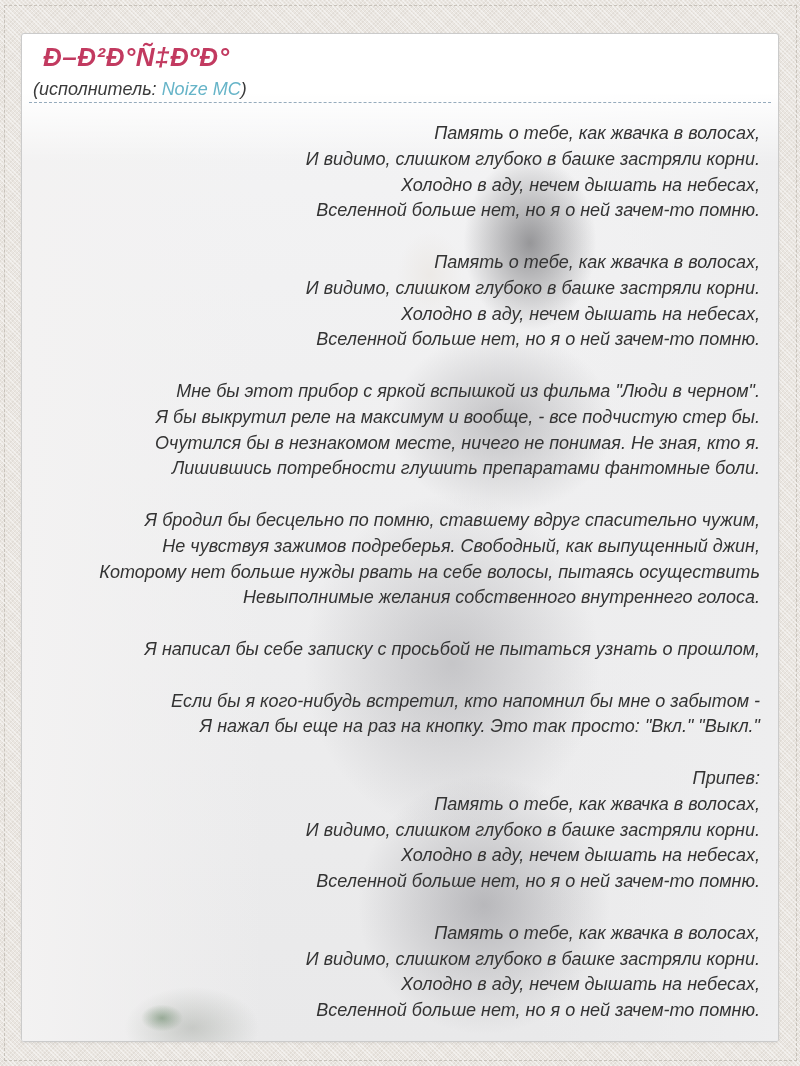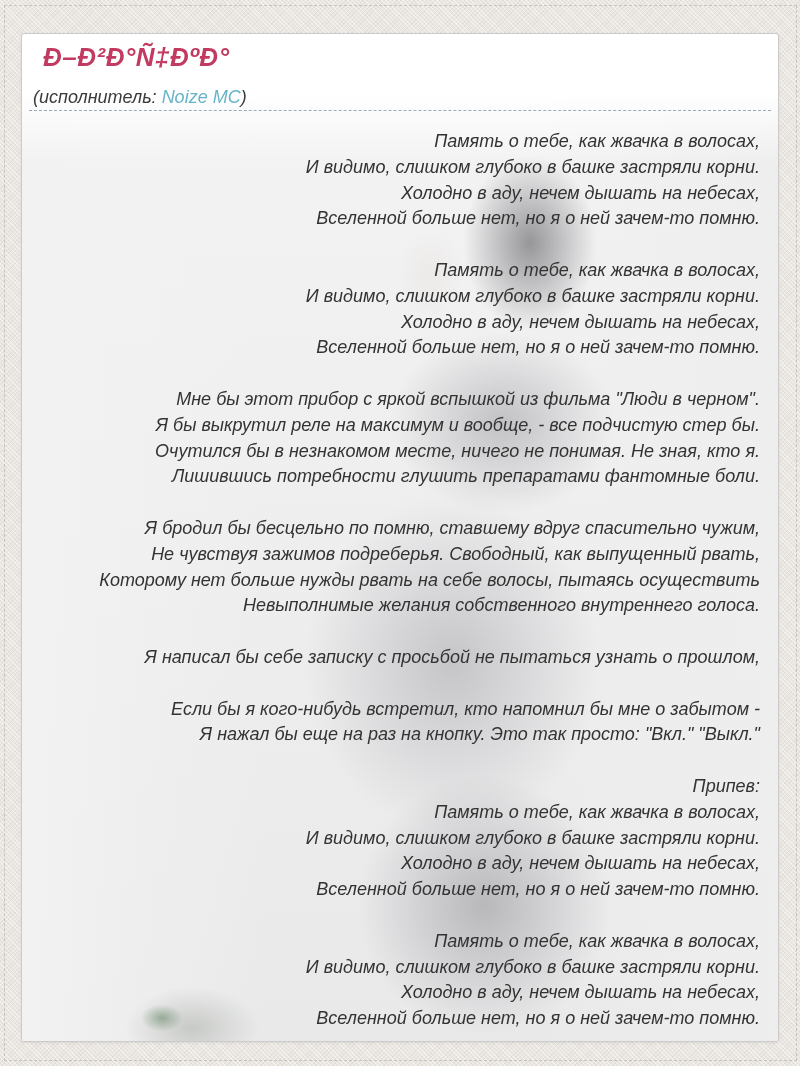--- a/index.html
+++ b/index.html
@@ -55,21 +55,21 @@
   }
   .song-title {
     margin: 0 20px 1px 21px;
     font-size: 26px;
     line-height: 28px;
     font-weight: bold;
     letter-spacing: 0.5px;
     color: var(--title-color, #c23a60);
   }
   .artist-line {
-    margin: 16px 20px 0 11px;
+    margin: 8px 20px 0 11px;
     font-size: 18px;
     line-height: 20px;
     color: #3a3a3a;
   }
   .artist-link {
     color: var(--link-color, #66b4c8);
     text-decoration: none;
     cursor: pointer;
   }
   .header-separator {
@@ -104,18 +104,18 @@
   <div class="header">
     <h1 class="song-title">Ð–Ð²Ð°Ñ‡ÐºÐ°</h1>
     <p class="artist-line"><span>(исполнитель: </span><a class="artist-link">Noize MC</a><span>)</span></p>
     <div class="header-separator"></div>
   </div>
 
   <div class="lyrics">
       <p class="verse"><span>Память о тебе, как жвачка в волосах,</span><br><span>И видимо, слишком глубоко в башке застряли корни.</span><br><span>Холодно в аду, нечем дышать на небесах,</span><br><span>Вселенной больше нет, но я о ней зачем-то помню.</span></p>
       <p class="verse"><span>Память о тебе, как жвачка в волосах,</span><br><span>И видимо, слишком глубоко в башке застряли корни.</span><br><span>Холодно в аду, нечем дышать на небесах,</span><br><span>Вселенной больше нет, но я о ней зачем-то помню.</span></p>
       <p class="verse"><span>Мне бы этот прибор с яркой вспышкой из фильма "Люди в черном".</span><br><span>Я бы выкрутил реле на максимум и вообще, - все подчистую стер бы.</span><br><span>Очутился бы в незнакомом месте, ничего не понимая. Не зная, кто я.</span><br><span>Лишившись потребности глушить препаратами фантомные боли.</span></p>
-      <p class="verse"><span>Я бродил бы бесцельно по помню, ставшему вдруг спасительно чужим,</span><br><span>Не чувствуя зажимов подреберья. Свободный, как выпущенный рвать,</span><br><span>Которому нет больше нужды рвать на себе волосы, пытаясь осуществить</span><br><span>Невыполнимые желания собственного внутреннего голоса.</span></p>
+      <p class="verse"><span>Я бродил бы бесцельно по помню, ставшему вдруг спасительно чужим,</span><br><span>Не чувствуя зажимов подреберья. Свободный, как выпущенный джин,</span><br><span>Которому нет больше нужды рвать на себе волосы, пытаясь осуществить</span><br><span>Невыполнимые желания собственного внутреннего голоса.</span></p>
       <p class="verse"><span>Я написал бы себе записку с просьбой не пытаться узнать о прошлом,</span><br><br><span>Если бы я кого-нибудь встретил, кто напомнил бы мне о забытом -</span><br><span>Я нажал бы еще на раз на кнопку. Это так просто: "Вкл." "Выкл."</span></p>
       <p class="verse"><span>Припев:</span><br><span>Память о тебе, как жвачка в волосах,</span><br><span>И видимо, слишком глубоко в башке застряли корни.</span><br><span>Холодно в аду, нечем дышать на небесах,</span><br><span>Вселенной больше нет, но я о ней зачем-то помню.</span></p>
       <p class="verse"><span>Память о тебе, как жвачка в волосах,</span><br><span>И видимо, слишком глубоко в башке застряли корни.</span><br><span>Холодно в аду, нечем дышать на небесах,</span><br><span>Вселенной больше нет, но я о ней зачем-то помню.</span></p>
     </div>
 </div>
 
 </body></html>

